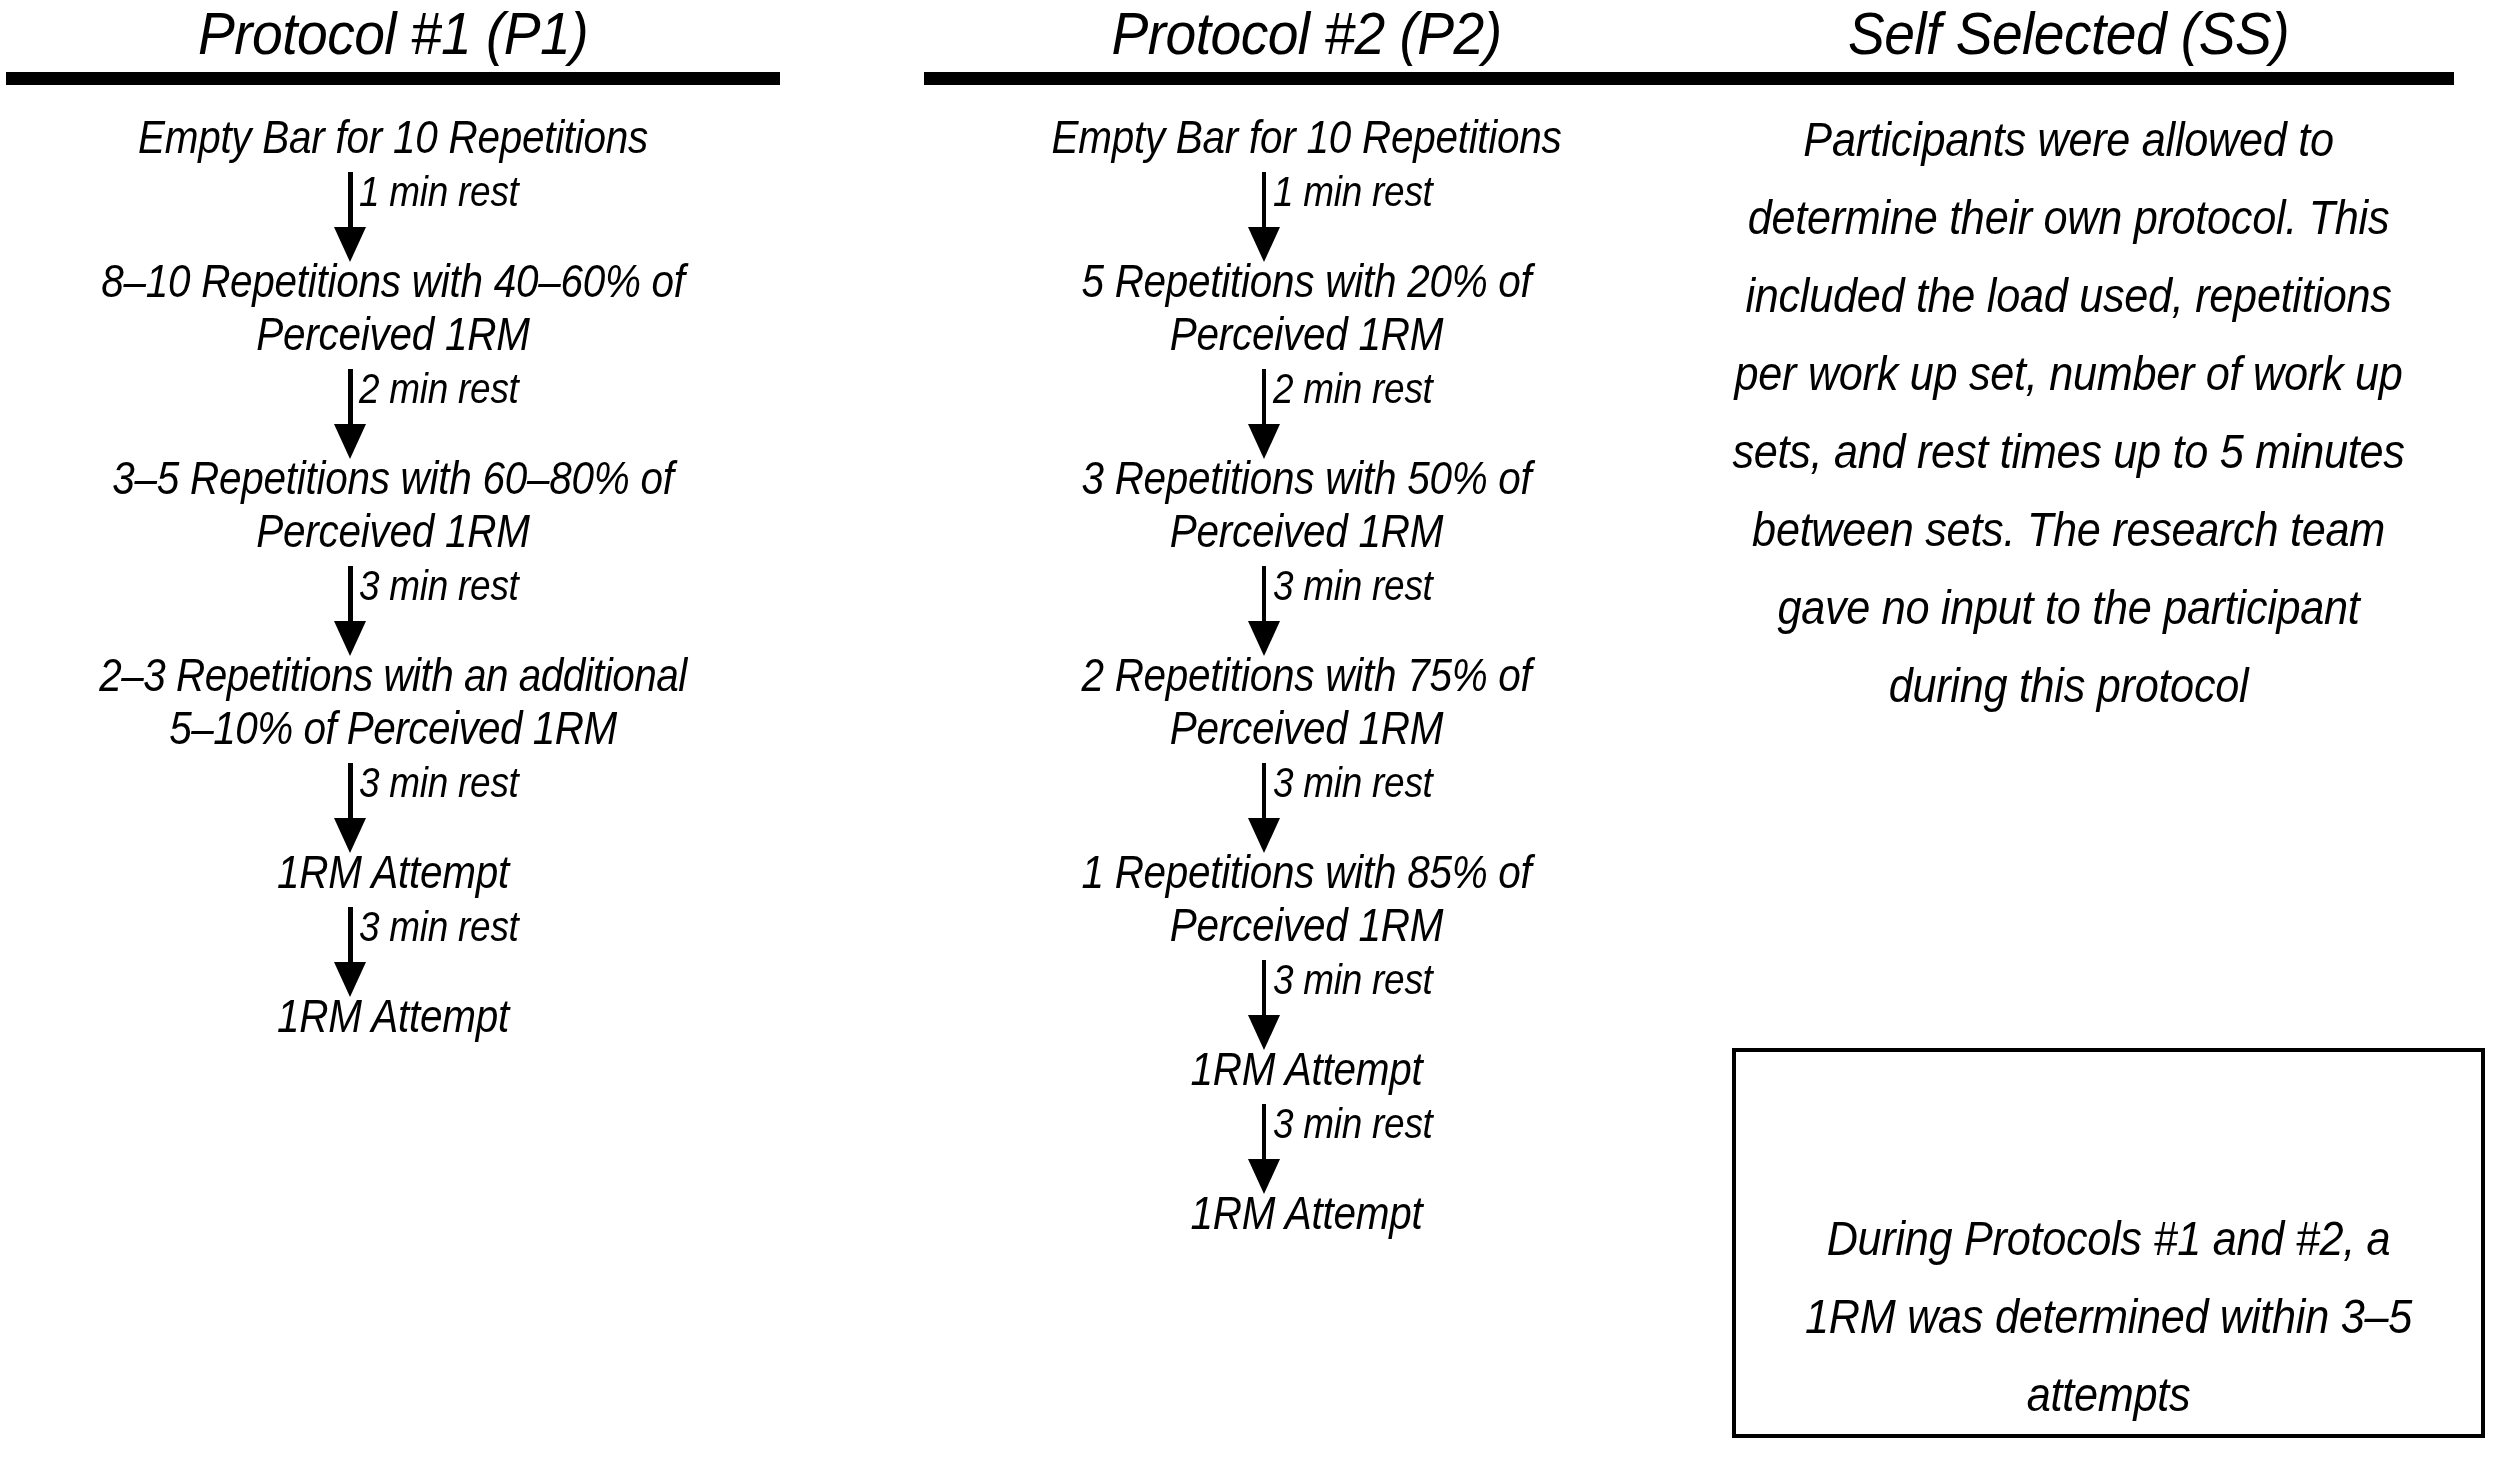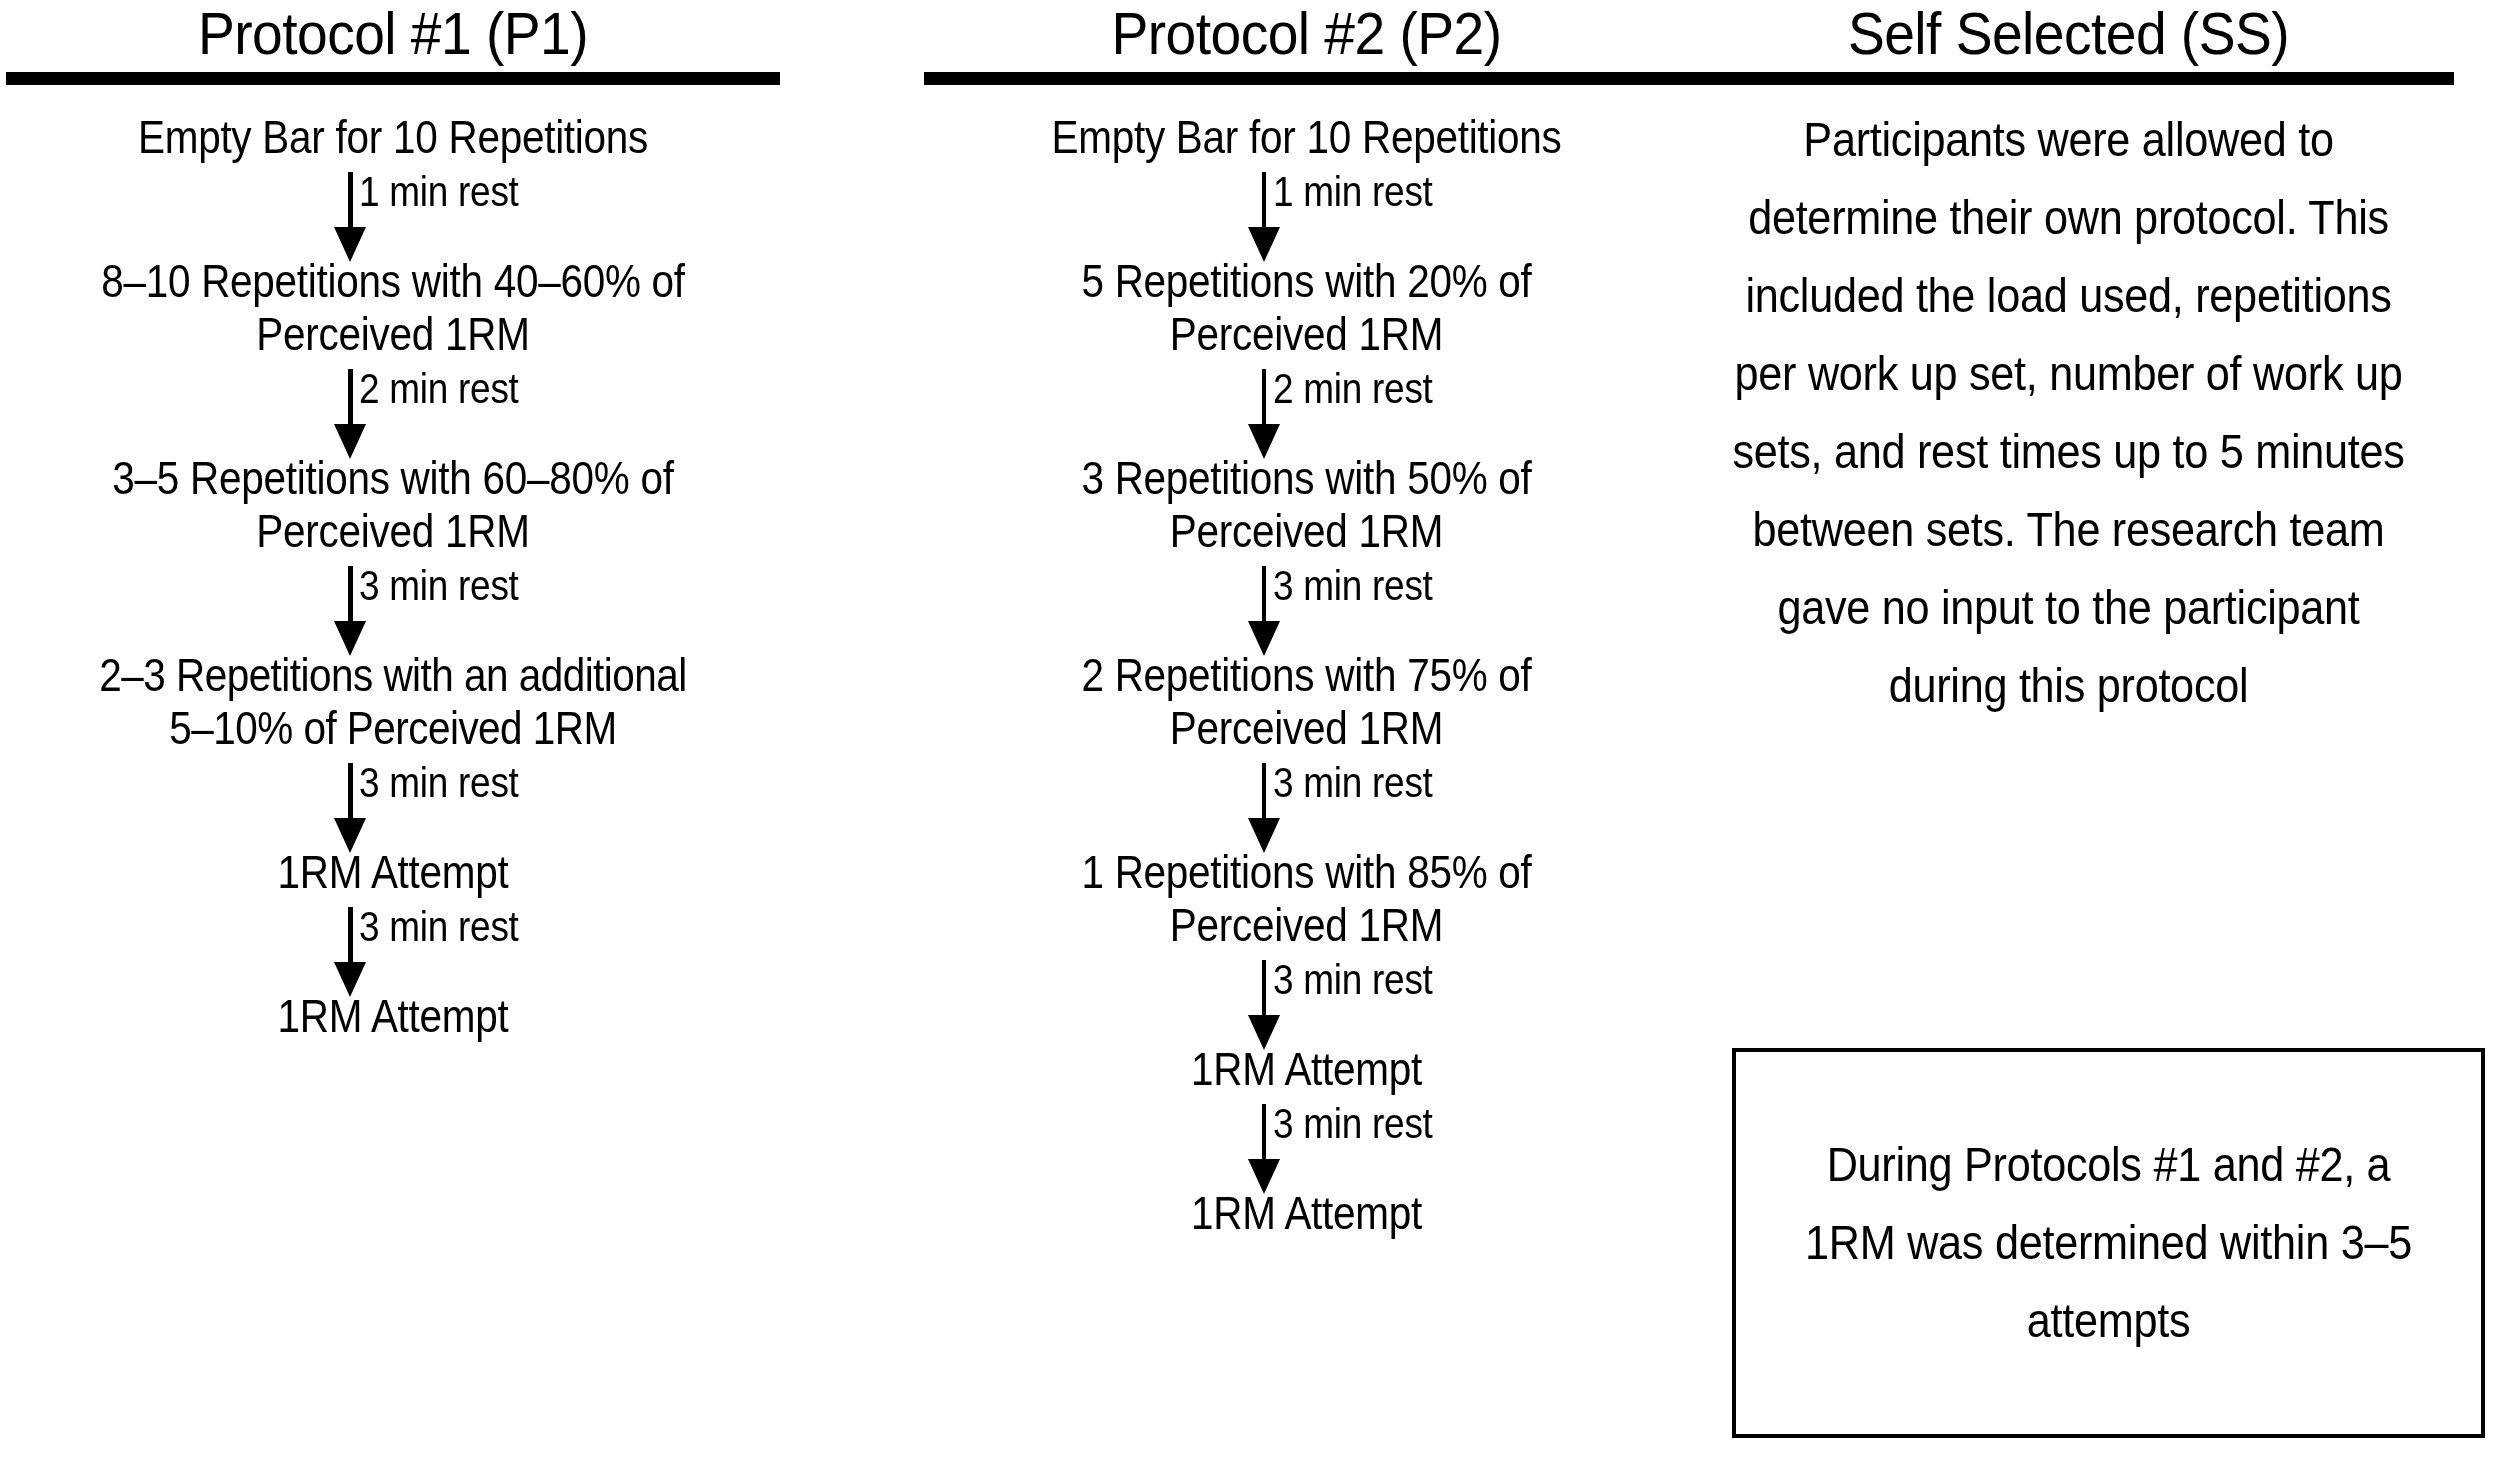--- a/index.html
+++ b/index.html
@@ -2,21 +2,21 @@
 <html style="font-size:9.7px"><head>
 <meta charset="utf-8">
 <style>
   html,body{margin:0;padding:0;background:#fff;}
   body{
     width:2512px;height:1483px;position:relative;overflow:hidden;
     font-family:"Liberation Sans","DejaVu Sans",sans-serif;
     color:#000;
     -webkit-font-smoothing:antialiased;
   }
-  .canvas{position:relative;width:2512px;height:1483px;}
+  .canvas{position:relative;width:2512px;height:1483px;font-style:italic;}
 
   
   .col{position:absolute;top:0;}
   #col-p1{left:6px;width:774px;}
   #col-p2{left:924px;width:765px;}
   #col-ss{left:1683px;width:771px;}
 
   
   .col-header{
     text-align:center;
@@ -94,21 +94,21 @@
   }
   .note-box{
     position:absolute;
     left:1732px;
     top:1048px;
     width:753px;
     height:390px;
     border:4.2px solid #000;
     box-sizing:border-box;
     display:flex;
-    align-items:center;
+    align-items:flex-end;
     justify-content:center;
   }
   .note-text{
     width:100%;
     text-align:center;
     font-size:48px;
     line-height:78px;
     letter-spacing:-0.3px;
     transform:scaleX(0.90);
     padding:0 18px;

